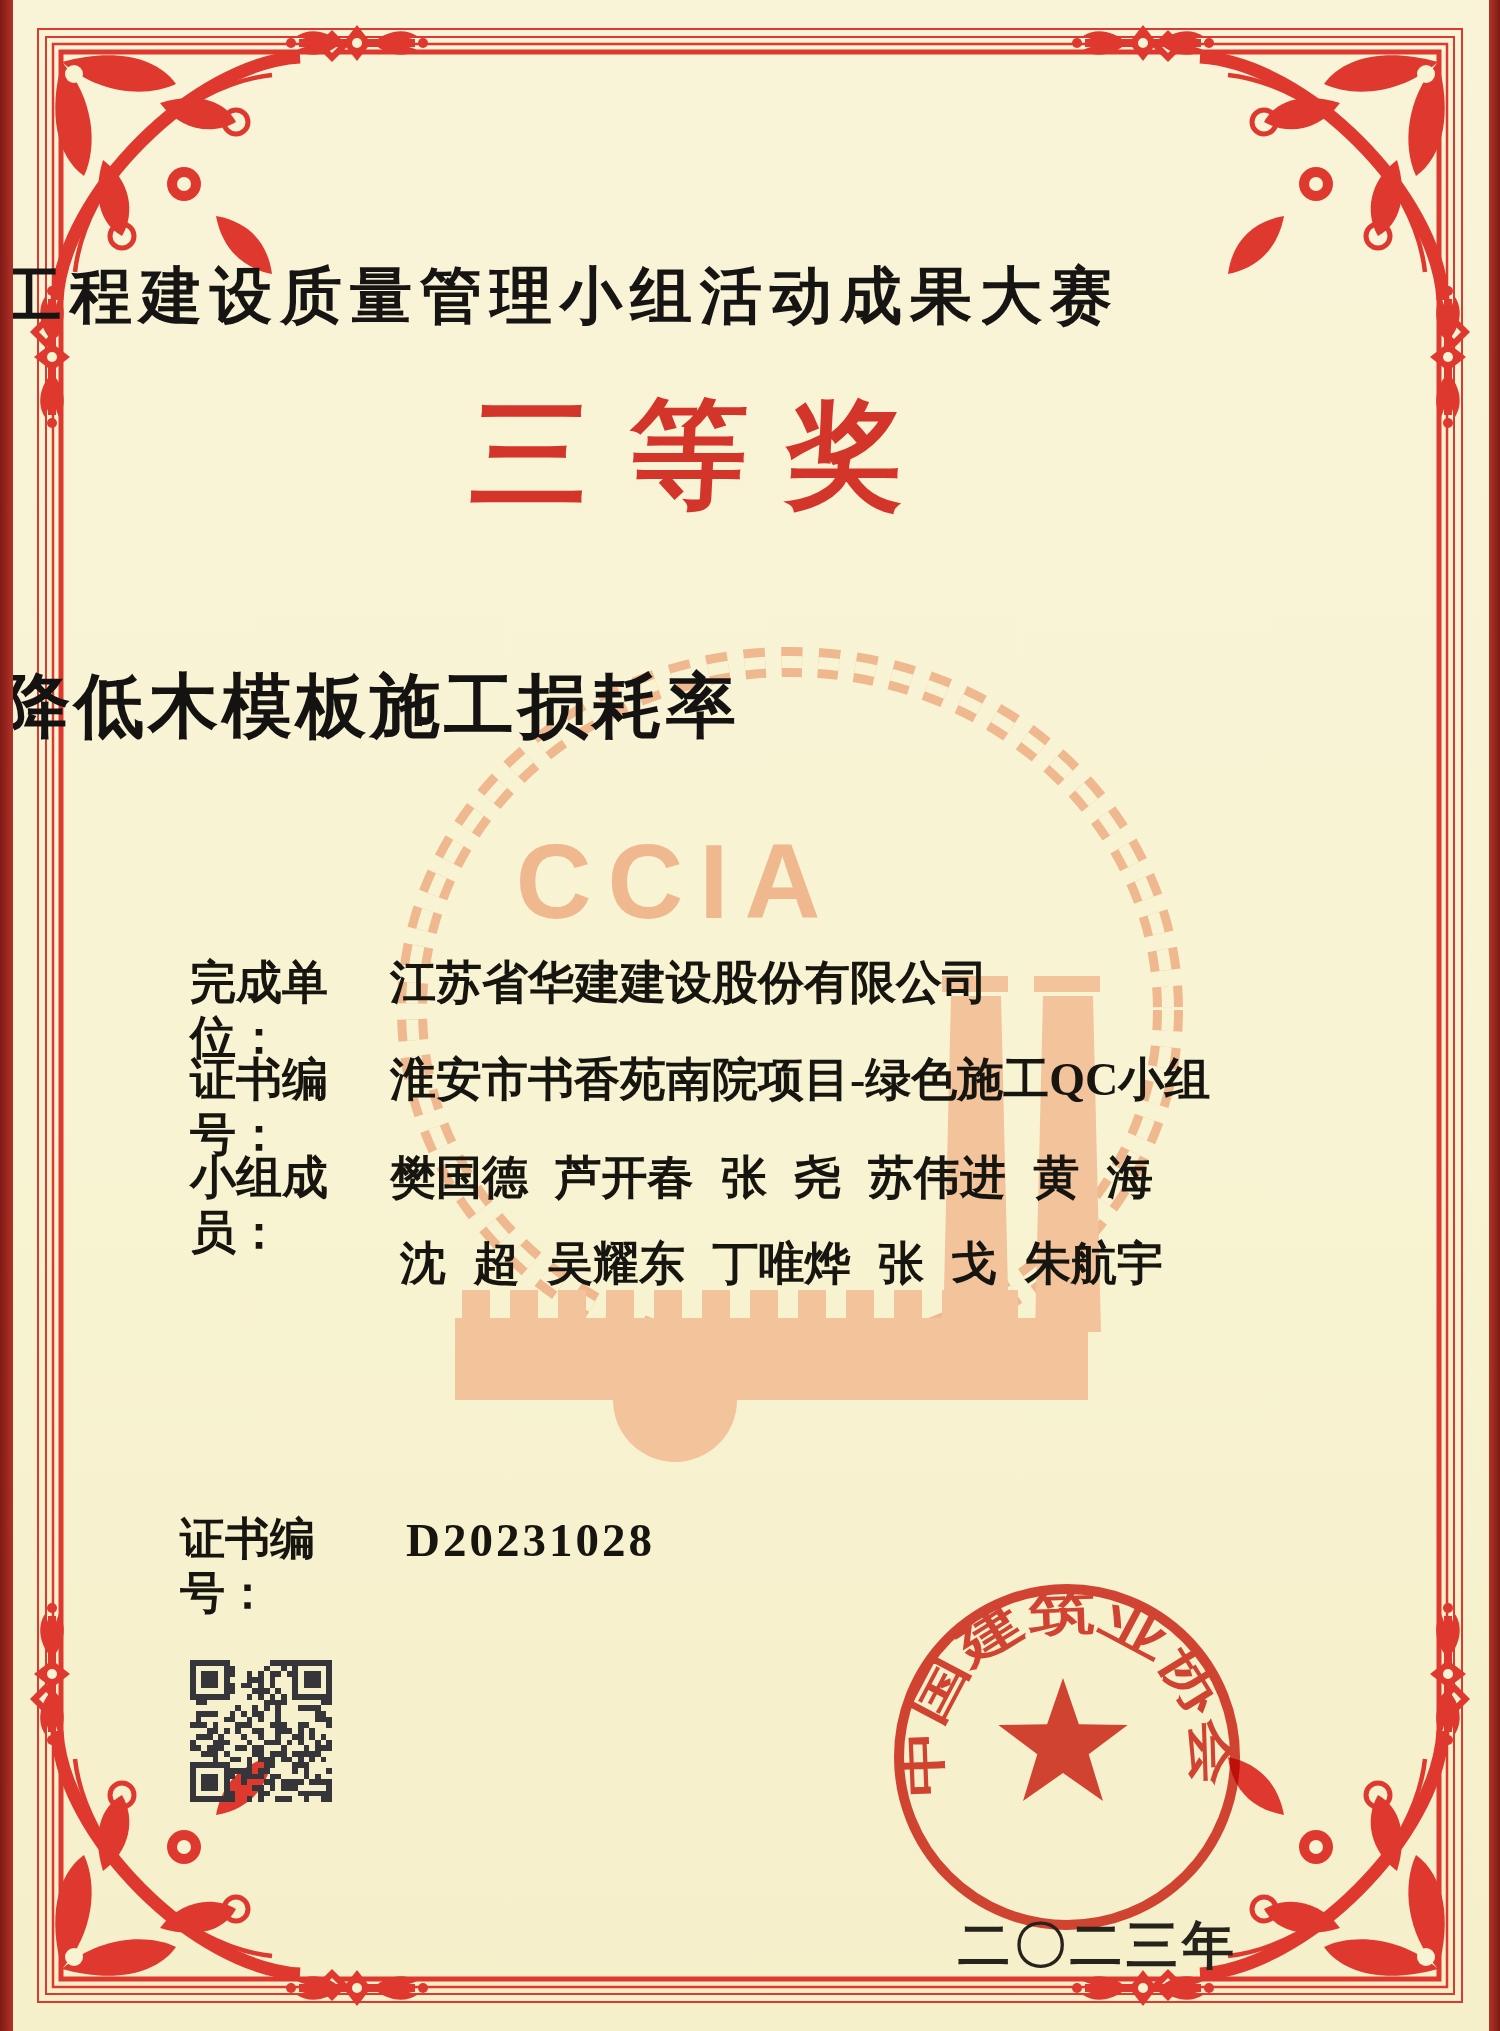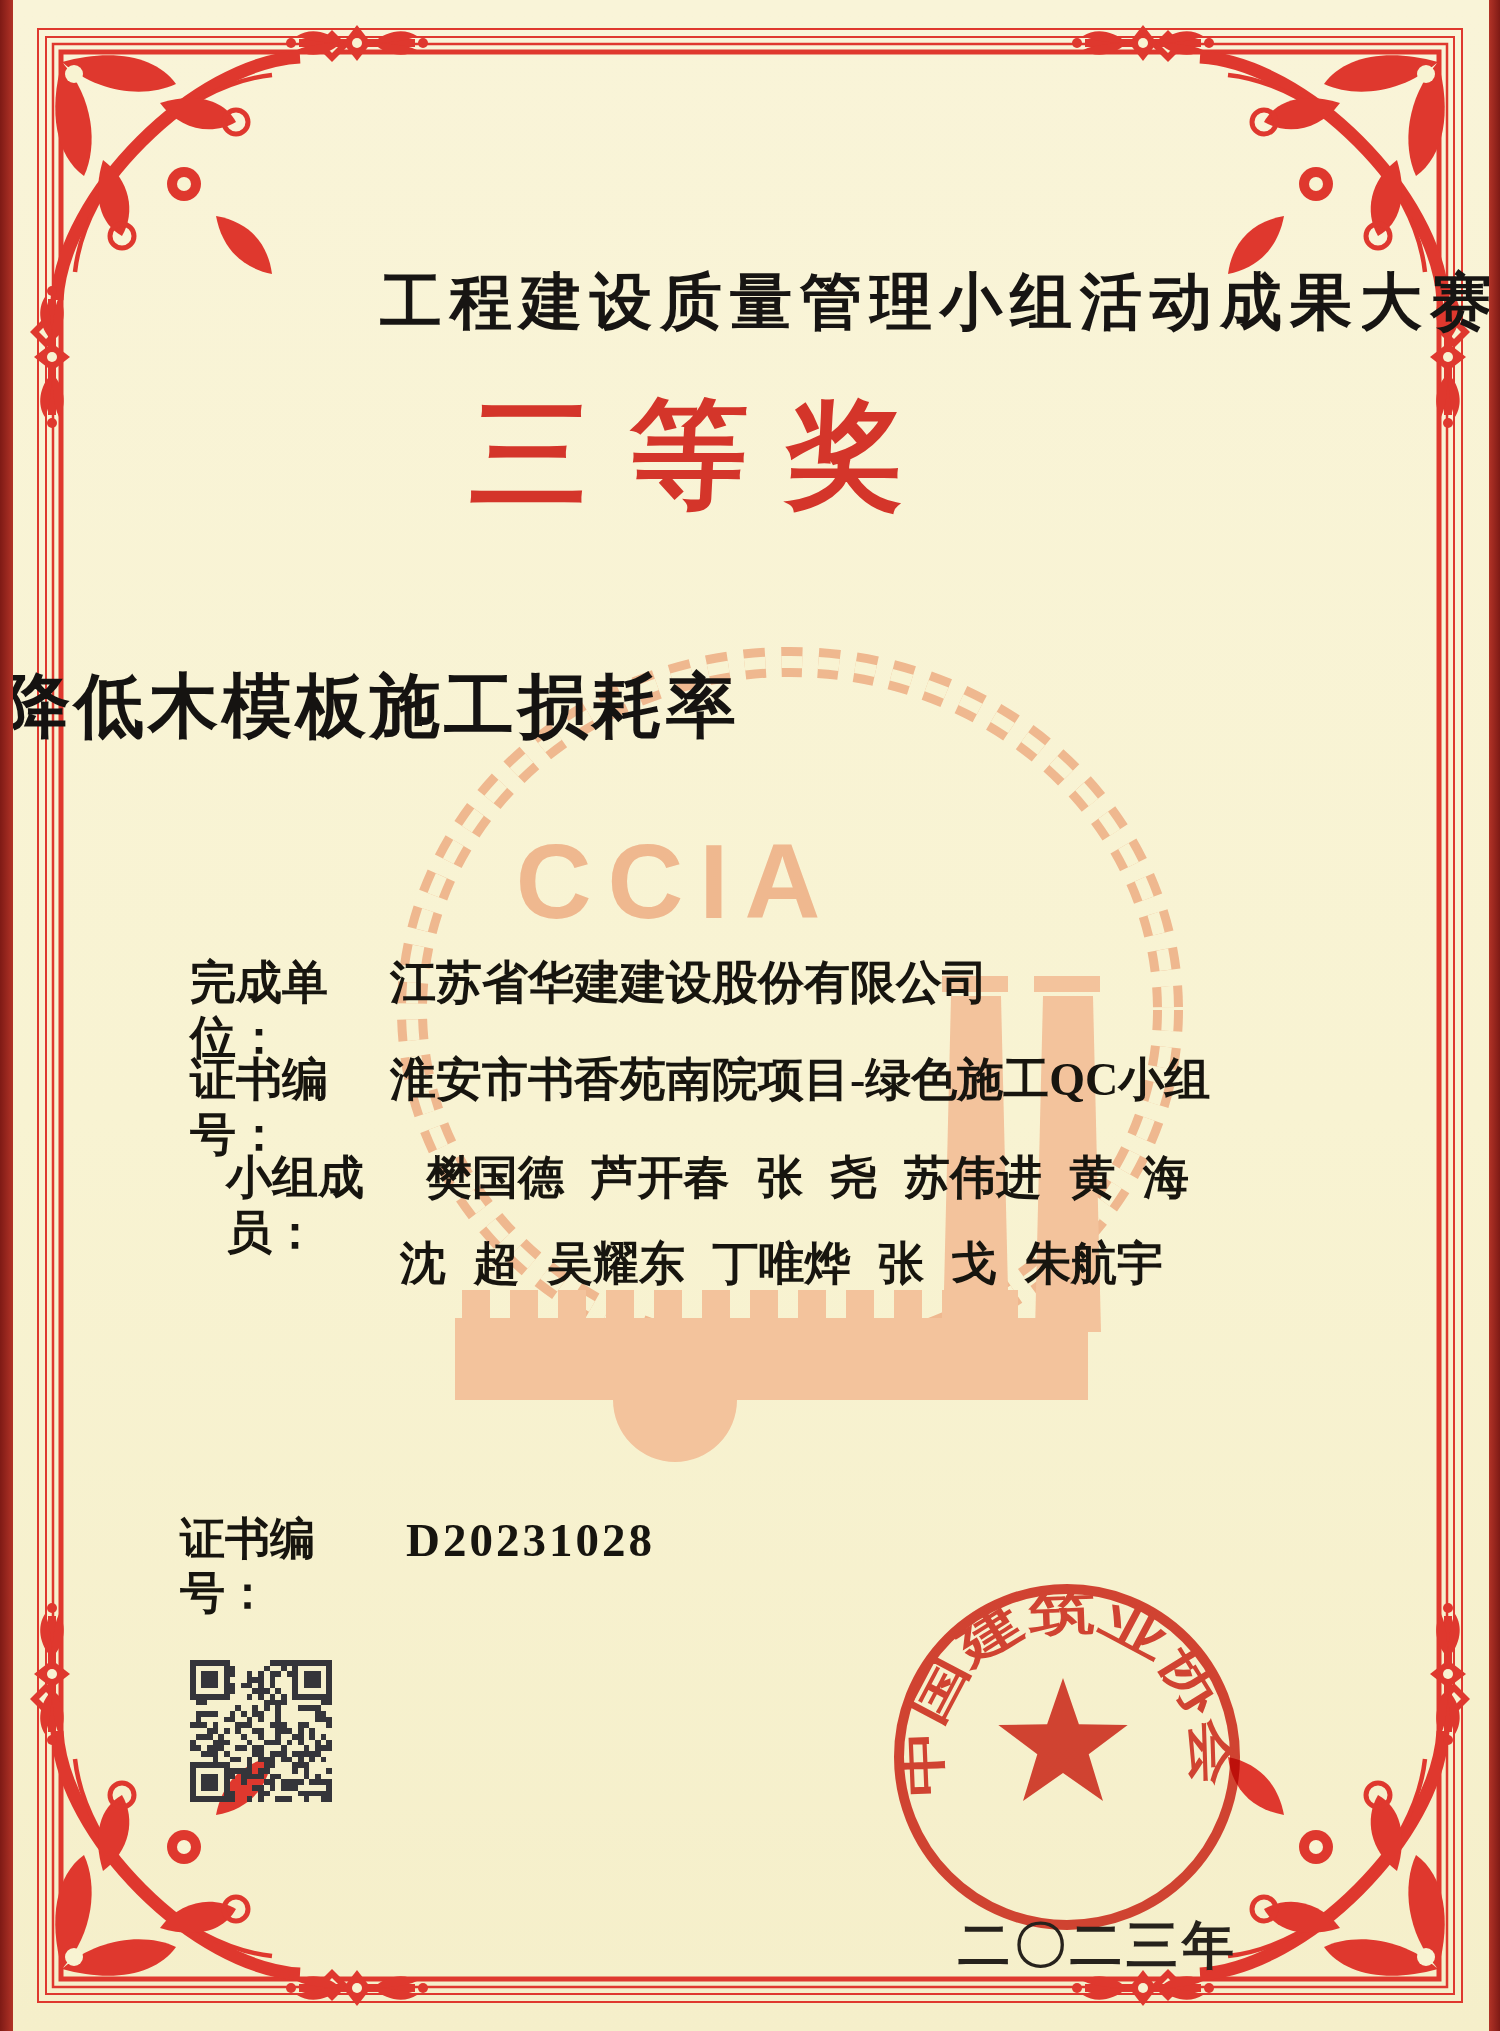--- a/index.html
+++ b/index.html
@@ -9,40 +9,40 @@
     font-family:"Liberation Serif","DejaVu Serif",serif;
   }
   .abs{position:absolute;}
   svg{display:block;}
   .edge-left{left:0;top:0;width:13px;height:2031px;background:linear-gradient(90deg,#7e1a15,#b23327);z-index:7;}
   .edge-right{right:0;top:0;width:11px;height:2031px;background:linear-gradient(270deg,#7e1a15,#b23327);z-index:7;}
   .frame-svg{left:0;top:0;z-index:2;}
   .wm-svg{left:0;top:0;z-index:1;}
   .seal-svg{left:0;top:0;z-index:4;mix-blend-mode:multiply;}
   .competition-title{
-    left:0;top:260px;width:100%;text-align:right;
+    left:0;top:254px;width:100%;text-align:left;
     font-family:"Liberation Sans","DejaVu Sans",sans-serif;
     font-weight:800;font-size:62px;letter-spacing:8px;color:#171513;z-index:3;
   }
   .award-title{
     left:0;top:376px;width:100%;text-align:center;
     font-weight:700;font-size:118px;letter-spacing:40px;color:#d4352a;
     transform:translateX(-42px) skewX(-3deg);z-index:3;
   }
   .project-title{
     left:0;top:660px;width:100%;
     font-weight:700;font-size:70px;letter-spacing:4px;color:#151311;z-index:3;
   }
   .row{left:190px;display:flex;z-index:3;color:#17150f;font-weight:700;font-size:46px;line-height:1.2;}
   .row .lbl{width:200px;flex:0 0 200px;}
   .row .val{white-space:nowrap;}
   .members{word-spacing:16px;}
   .row-unit{top:955px;}
   .row-group{top:1052px;}
-  .row-members1{top:1150px;margin-left:36px;}
+  .row-members1{top:1150px;}
   .row-members2{top:1236px;left:400px;text-align:right;}
   .row-cert{top:1512px;left:180px;font-size:45px;gap:16px;}
   .row-cert .lbl{width:210px;flex:0 0 210px;}
   .cert-no{font-weight:700;font-size:47px;letter-spacing:3px;}
   .year-line{
     left:958px;top:1911px;z-index:6;color:#26221c;
     font-size:52px;font-weight:700;letter-spacing:4px;white-space:nowrap;
   }
   #qr{left:190px;top:1660px;width:142px;height:142px;z-index:3;}
 </style>

